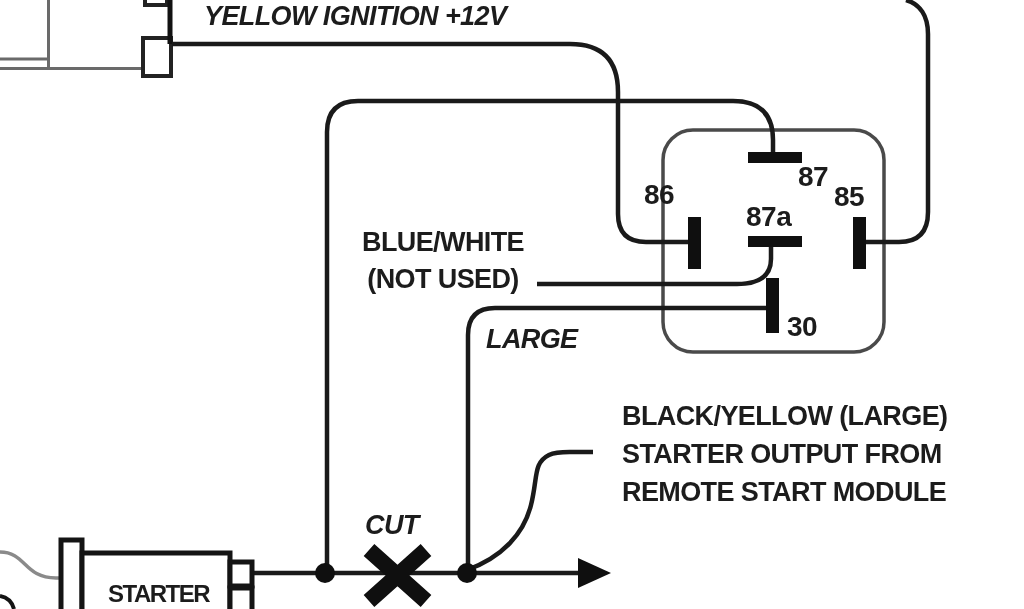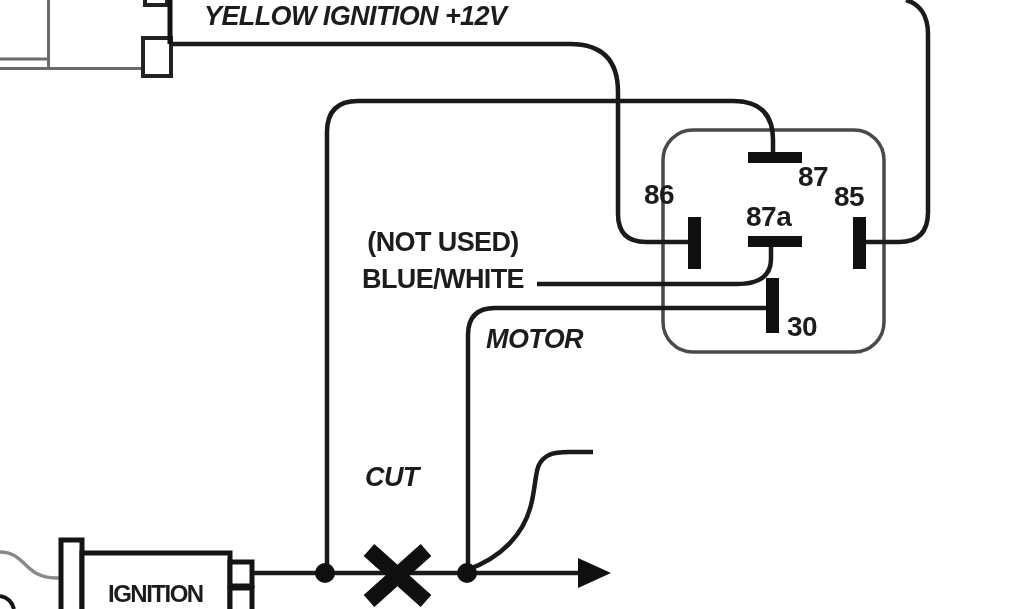--- a/index.html
+++ b/index.html
@@ -66,33 +66,38 @@
       <rect x="230" y="562" width="22" height="24"></rect>
       <rect x="230" y="588" width="22" height="27"></rect>
     </g>
     <path d="M0,596 Q11,598 14,609" stroke="#141414" stroke-width="4" fill="none"></path>
   </svg>
 
   <div class="lbl" style="left:204px;top:3px;">YELLOW IGNITION +12V</div>
 
 
   <div class="blk center" style="left:348px;top:224px;width:190px;line-height:37px;">
+    <div>BLUE/WHITE</div>
     <div>(NOT USED)</div>
-    <div>BLUE/WHITE</div>
   </div>
 
-  <div class="lbl" style="left:486px;top:326px;">MOTOR</div>
+  <div class="lbl" style="left:486px;top:326px;">LARGE</div>
 
-  <div class="lbl" style="left:365px;top:464px;text-align:center;">CUT</div>
+  <div class="lbl" style="left:365px;top:512px;text-align:center;">CUT</div>
 
   <div class="pin" style="left:644px;top:181px;">86</div>
   <div class="pin" style="left:757px;top:163px;margin-left:41px;">87</div>
   <div class="pin" style="left:746px;top:203px;">87a</div>
   <div class="pin" style="left:834px;top:183px;">85</div>
   <div class="pin" style="left:787px;top:313px;">30</div>
 
+  <div class="blk" style="left:622px;top:397px;line-height:38px;">
+    <div>BLACK/YELLOW (LARGE)</div>
+    <div>STARTER OUTPUT FROM</div>
+    <div>REMOTE START MODULE</div>
+  </div>
 
   <div class="blk" style="left:622px;top:535px;line-height:37px;">
   </div>
 
-  <div class="ign" style="left:108px;top:582px;">IGNITION</div>
+  <div class="ign" style="left:108px;top:582px;">STARTER</div>
 
 </div>
 
 </body></html>

